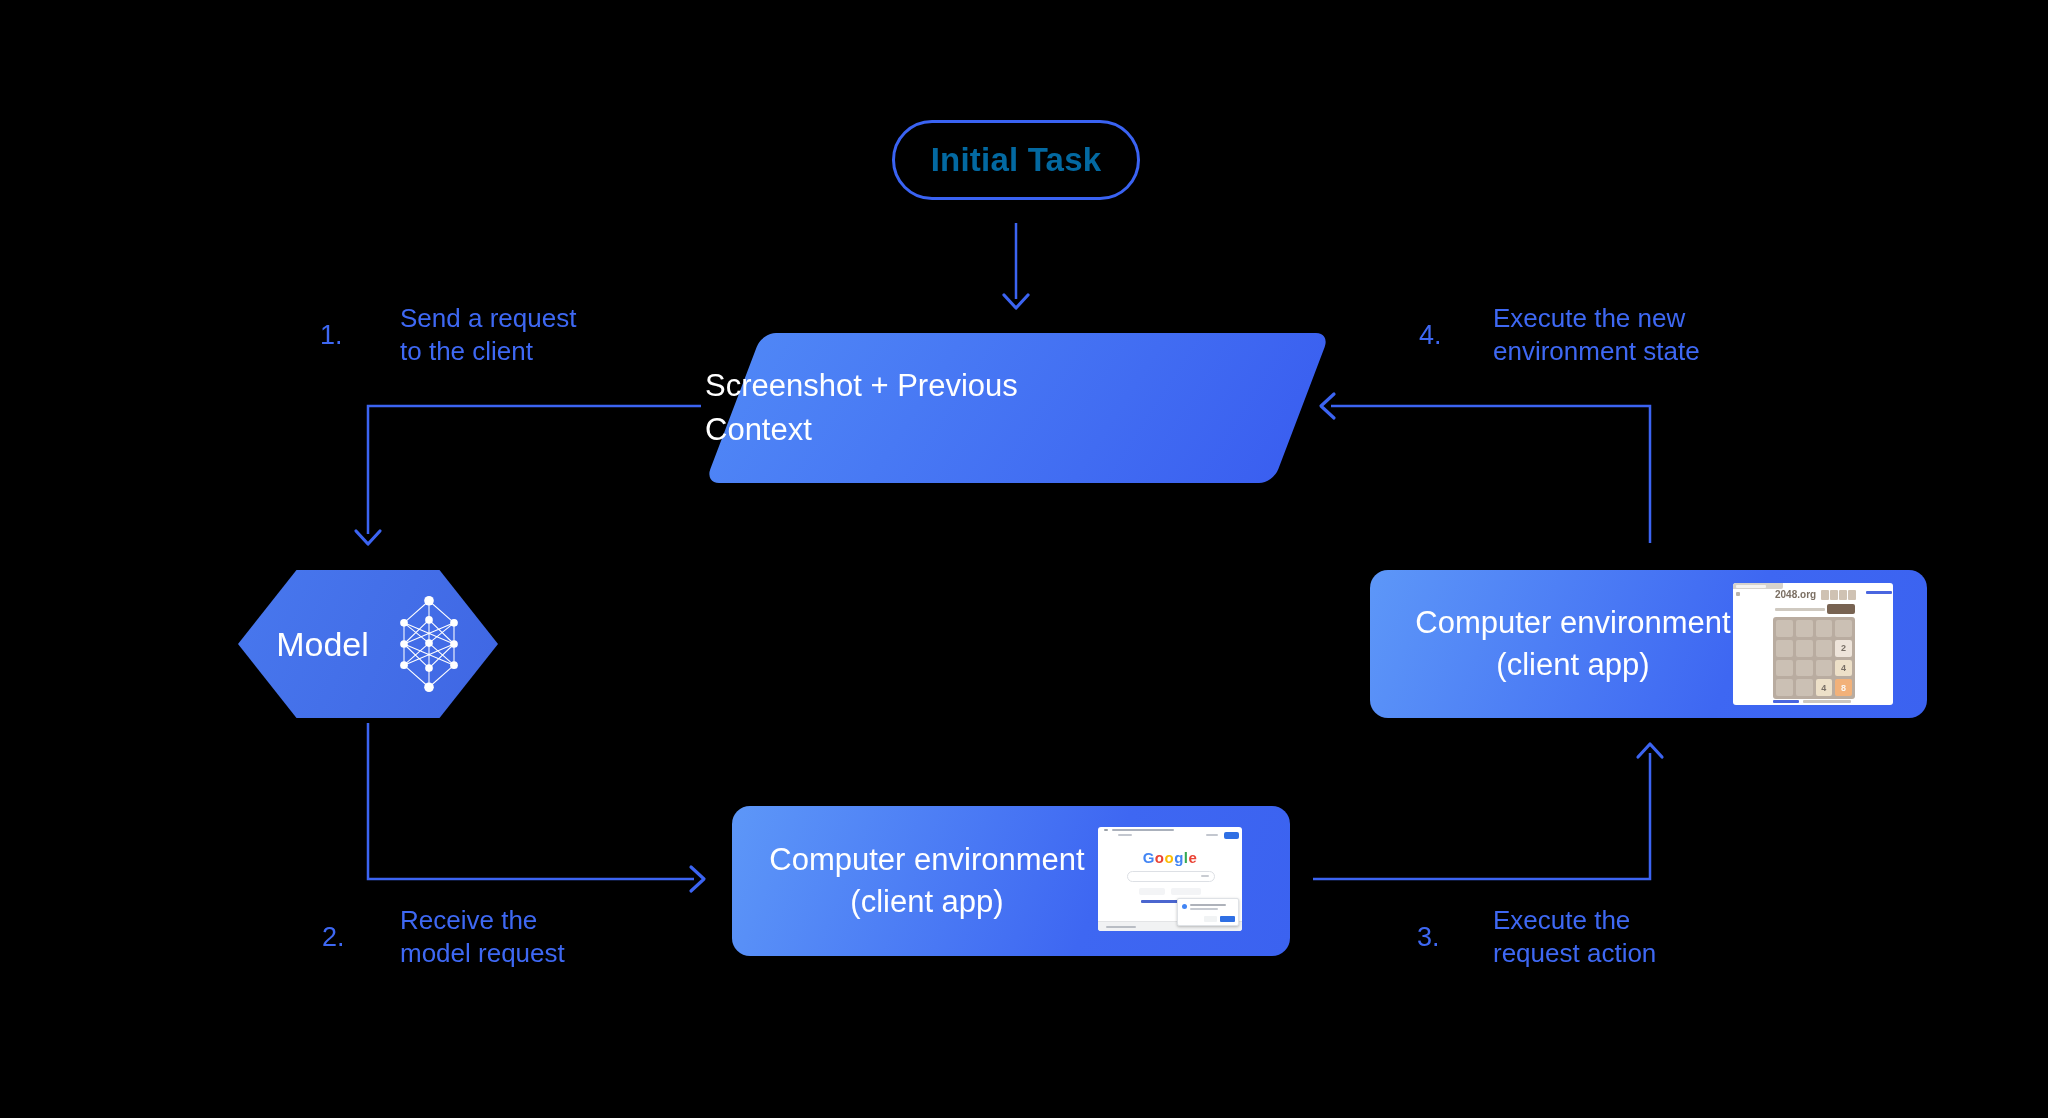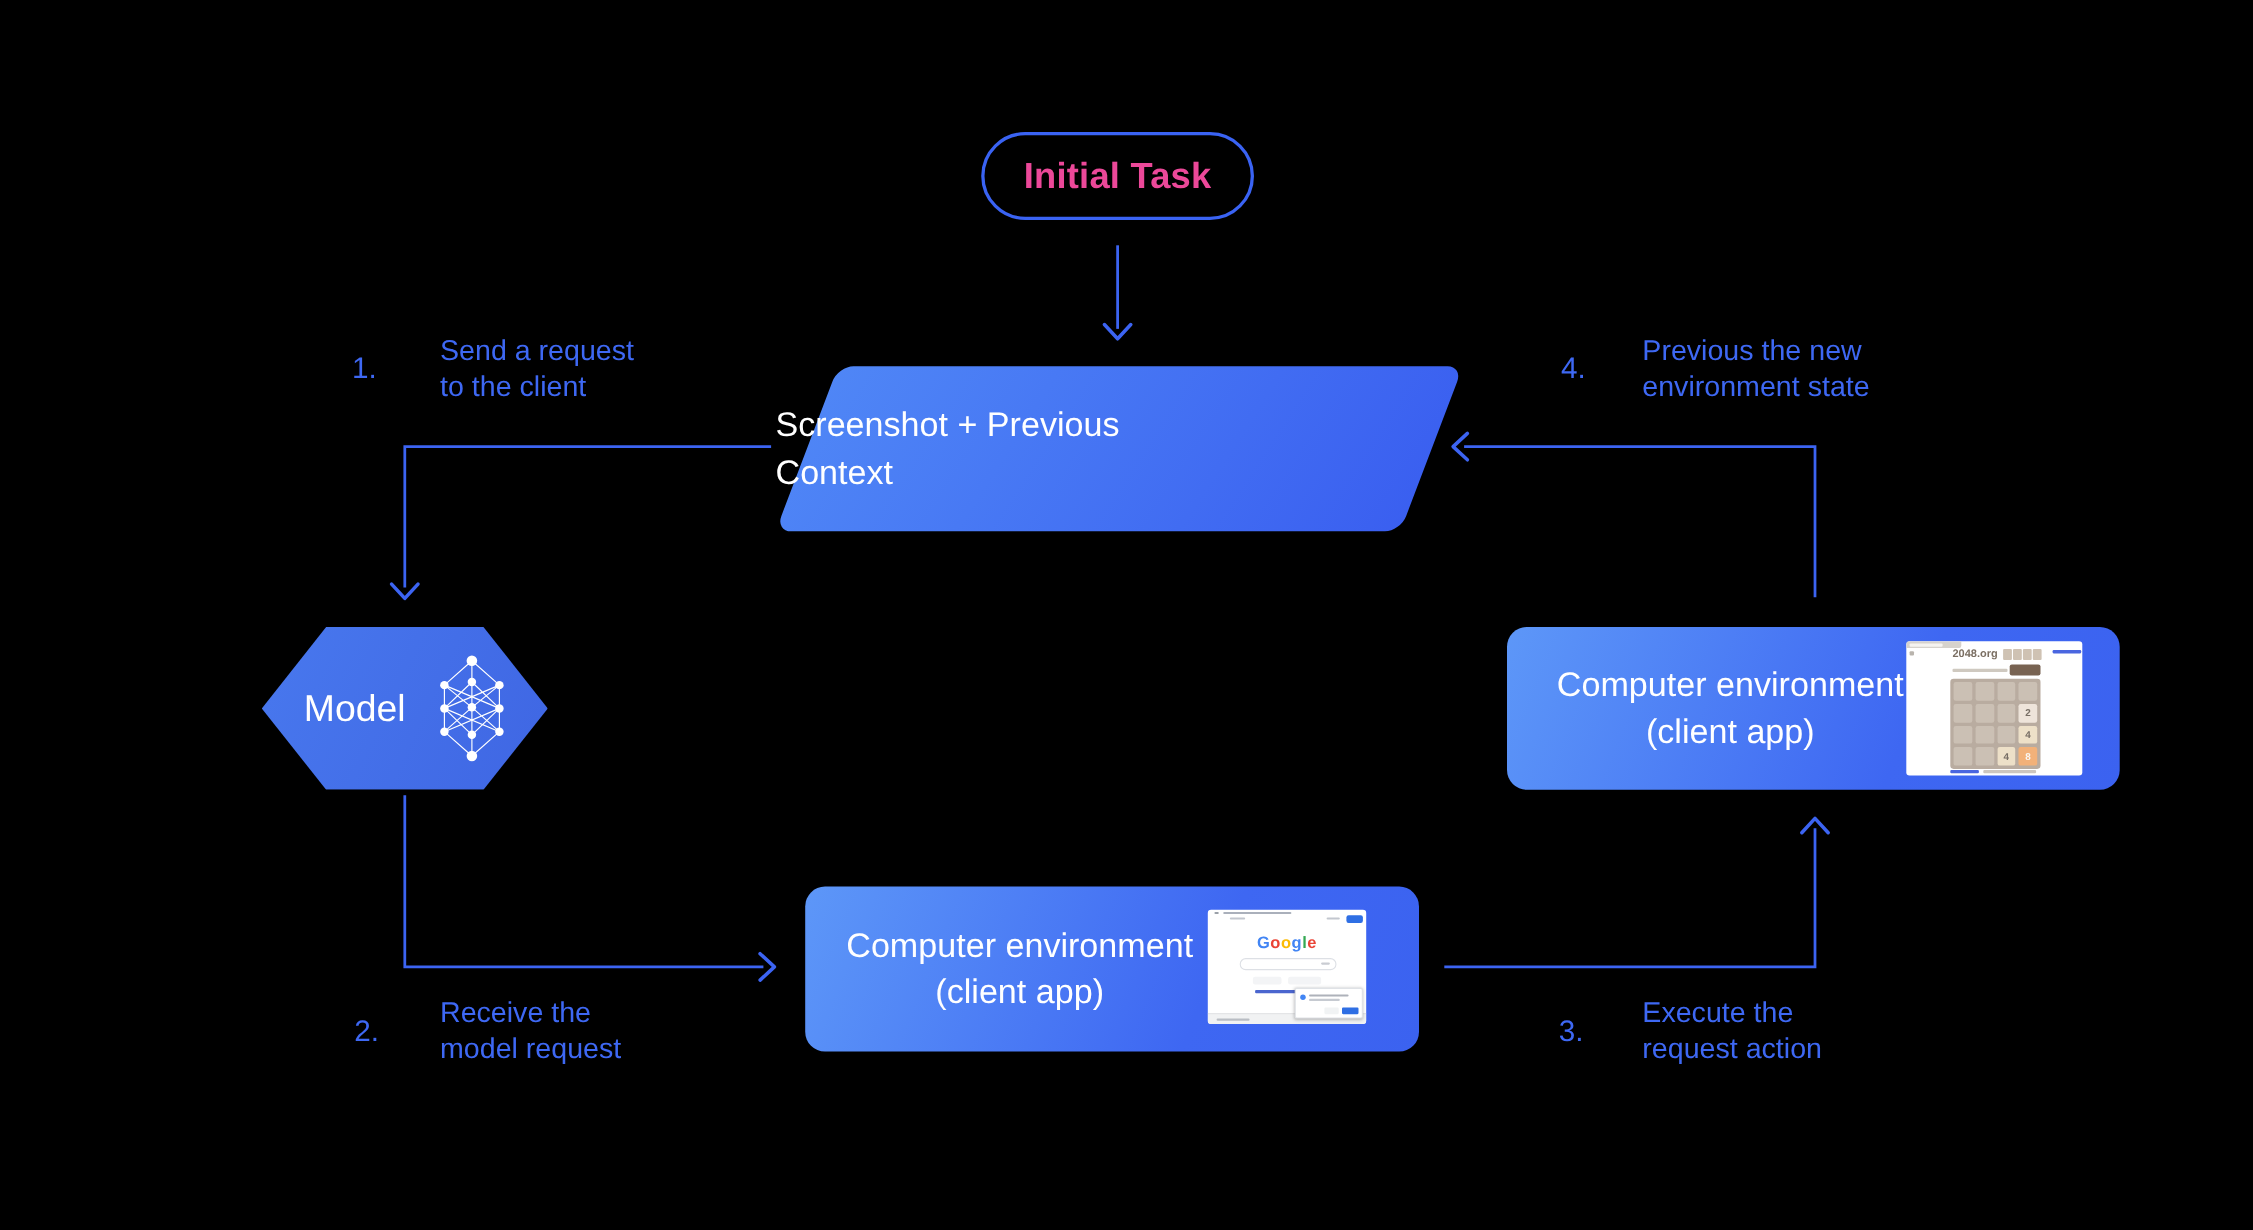--- a/index.html
+++ b/index.html
@@ -7,21 +7,21 @@
     position:relative;width:2048px;height:1118px;background:#000;overflow:hidden;
     font-family:"Liberation Sans","DejaVu Sans",sans-serif;
   }
   .abs{position:absolute;}
 
   
   .pill{
     left:892px;top:120px;width:248px;height:80px;box-sizing:border-box;
     border:3px solid #3a63f3;border-radius:40px;
     display:flex;align-items:center;justify-content:center;
-    color:#ec4899;font-size:33px;font-weight:600;letter-spacing:.2px;
+    color:#0369a1;font-size:33px;font-weight:600;letter-spacing:.2px;
   }
   .parallelogram{
     left:762px;top:333px;width:568px;height:150px;
     background:linear-gradient(105deg,#4f86f6,#3a5ff0);
     border-radius:14px;transform:skewX(-20.8deg);transform-origin:0 0;
   }
   .para-text{
     left:705px;top:333px;width:625px;height:150px;
     display:flex;flex-direction:column;align-items:flex-start;justify-content:center;
     color:#fff;font-size:31px;line-height:44px;text-align:center;font-weight:400;
@@ -231,21 +231,21 @@
     <span class="num" style="width:80px;">1.</span>
     <span class="lines">
       <span>Send a request</span><br>
       <span>to the client</span>
     </span>
   </div>
 
   <div class="abs step" style="left:1419px;top:302px;">
     <span class="num" style="width:74px;">4.</span>
     <span class="lines">
-      <span>Previous the new</span><br>
+      <span>Execute the new</span><br>
       <span>environment state</span>
     </span>
   </div>
 
   <div class="abs step" style="left:322px;top:904px;">
     <span class="num" style="width:78px;">2.</span>
     <span class="lines">
       <span>Receive the</span><br>
       <span>model request</span>
     </span>

